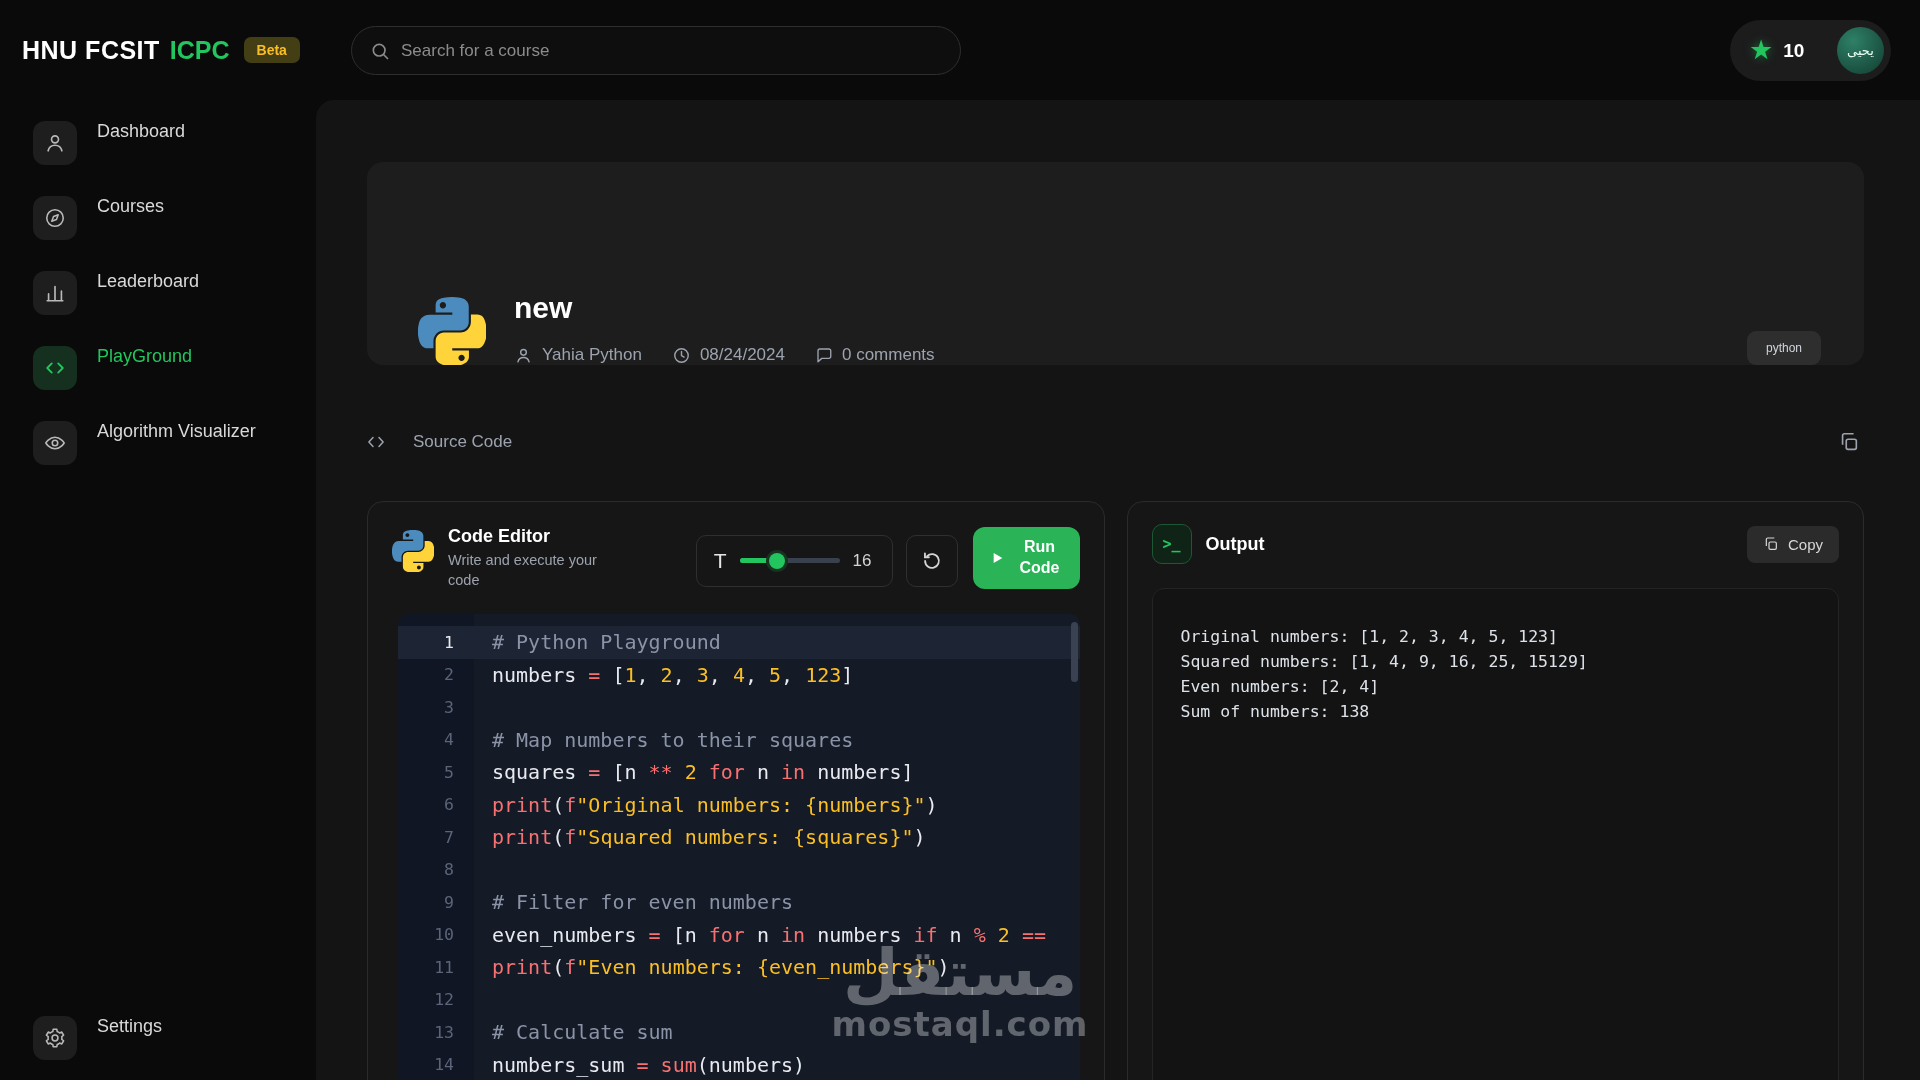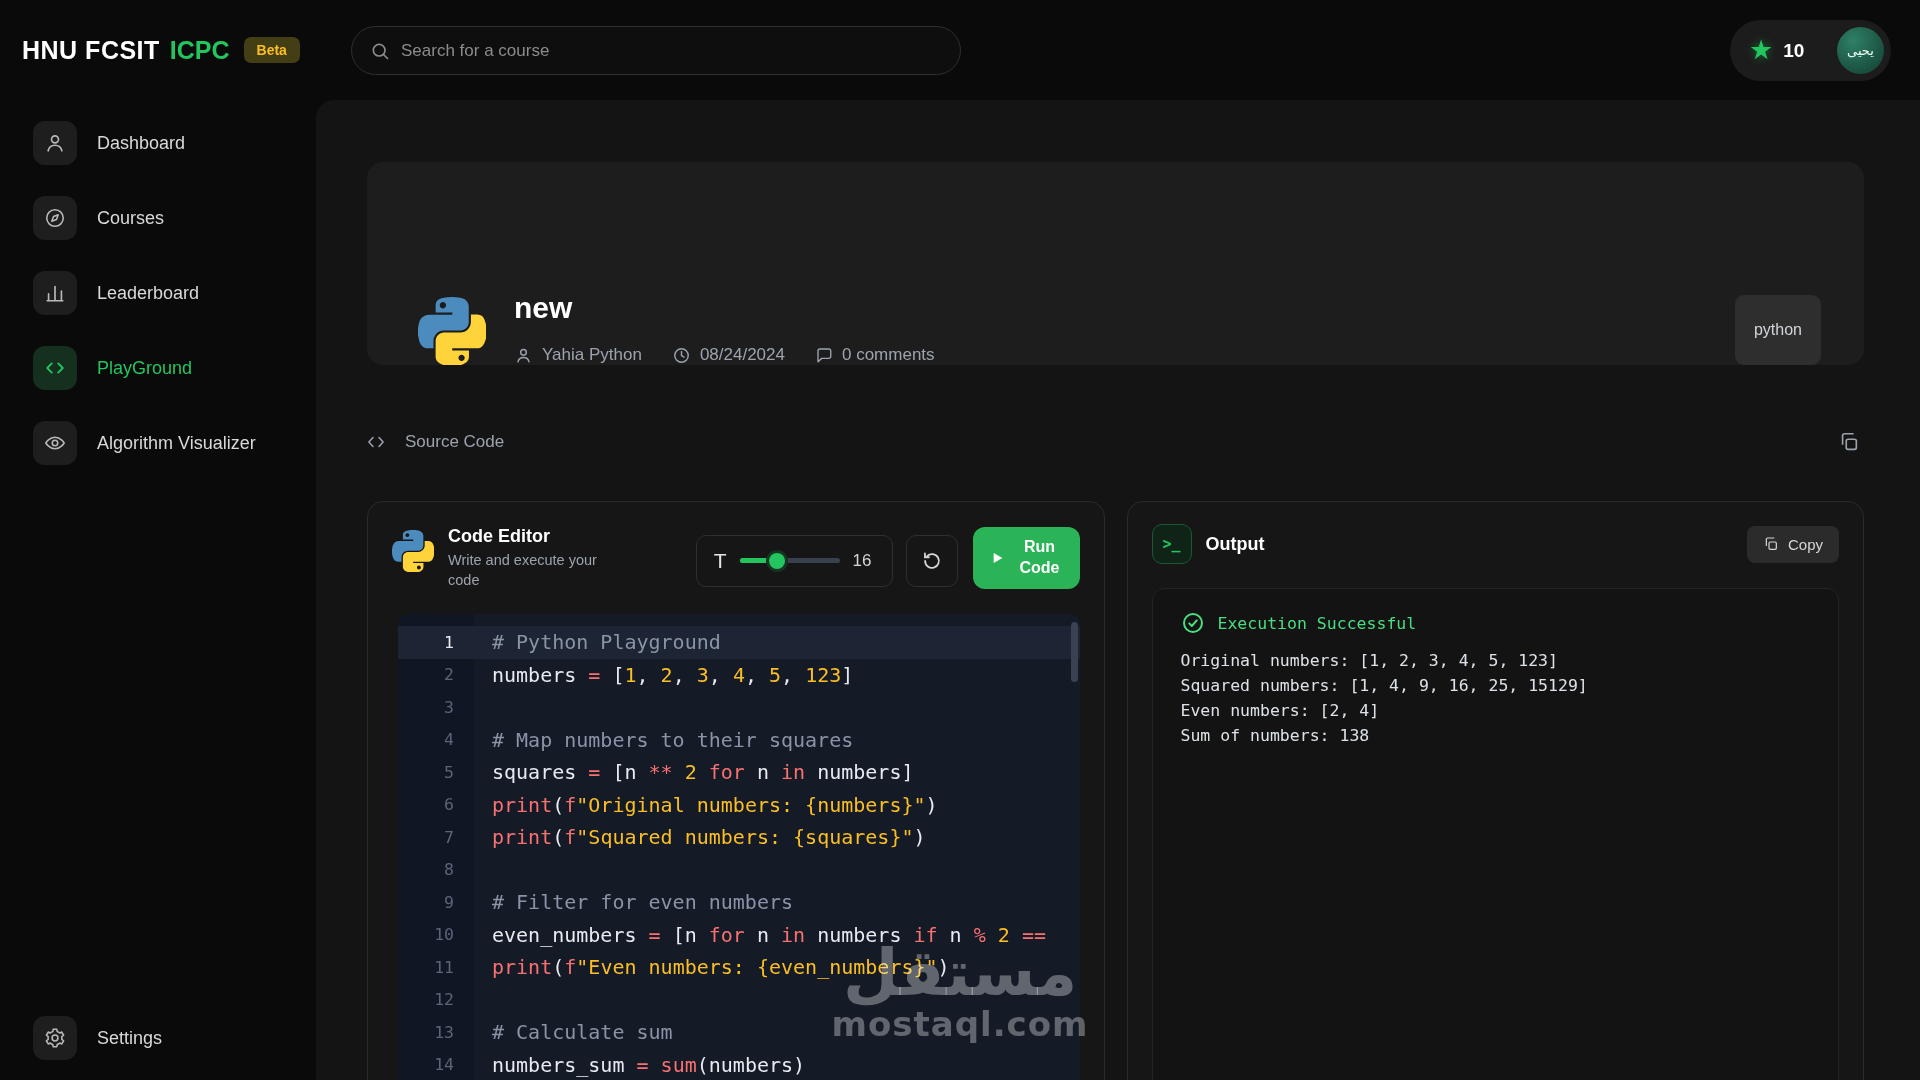--- a/index.html
+++ b/index.html
@@ -19,40 +19,40 @@
   .user-pill{position:absolute;right:29px;top:20px;height:61px;min-width:161px;background:#1c1c1c;border-radius:31px;
     display:flex;align-items:center;gap:10px;padding:0 7px 0 19px;cursor:pointer}
   .star{color:#22c55e;font-size:27px;line-height:1;text-shadow:0 0 10px rgba(34,197,94,.5)}
   .points{font-size:19px;font-weight:bold;color:#fff}
   .avatar{width:47px;height:47px;border-radius:50%;margin-left:auto;flex:none;
     background:radial-gradient(circle at 35% 30%,#2e8066,#123c30);display:flex;align-items:center;justify-content:center;
     font-size:13px;color:#eafff4;font-family:"DejaVu Sans",sans-serif}
 
   
   .sidebar{position:absolute;top:100px;left:0;width:316px;height:980px;padding-top:21px}
-  .side-item{display:flex;align-items:center;gap:20px;padding-left:33px;height:44px;margin-bottom:31px;cursor:pointer;color:#d9d9d9}
+  .side-item{display:flex;gap:20px;padding-left:33px;height:44px;margin-bottom:31px;cursor:pointer;color:#d9d9d9}
   .side-item .ibox{width:44px;height:44px;border-radius:12px;background:#1e1e1e;display:flex;align-items:center;justify-content:center;color:#b9b9b9;flex:none}
   .side-item .lbl{font-size:18px}
   .side-item.active{color:#22c55e}
   .side-item.active .ibox{background:#15301f;color:#22c55e}
   .side-item.settings{position:absolute;bottom:20px;left:0;margin-bottom:0;width:100%}
 
   
   .main{position:absolute;top:100px;left:316px;width:1604px;height:980px;background:#141414;border-top-left-radius:18px;overflow:hidden}
 
   .post-card{position:absolute;left:51px;top:62px;width:1497px;height:203px;background:#1d1d1d;border-radius:16px;
     padding:48px 43px 0 51px;display:flex;gap:28px;align-items:flex-end}
   .py-logo-lg{width:68px;height:68px;flex:none}
   .post-title{font-size:30px;font-weight:bold;color:#fff;margin-top:-4px}
   .post-meta{display:flex;align-items:center;gap:30px;margin-top:20px;color:#9ca3af;font-size:17px}
   .meta-item{display:flex;align-items:center;gap:9px}
-  .tag{margin-left:auto;background:#2e2e2e;color:#d1d5db;font-size:16px;padding:26px 19px;border-radius:9px;margin-top:18px;cursor:pointer}
+  .tag{margin-left:auto;background:#2e2e2e;color:#d1d5db;font-size:12px;padding:10px 19px;border-radius:9px;margin-top:18px;cursor:pointer}
 
   .source-section{position:absolute;left:51px;top:318px;width:1497px}
-  .source-head{display:flex;align-items:center;gap:20px;color:#9ca3af;font-size:17px;height:48px}
+  .source-head{display:flex;align-items:center;gap:28px;color:#9ca3af;font-size:17px;height:48px}
   .source-head .copy-ic{margin-left:auto;color:#9ca3af;cursor:pointer;margin-right:4px}
   .panels{display:flex;gap:22px;margin-top:35px}
   .panel{flex:1;border:1px solid #2b2b2b;border-radius:16px;background:#161616;height:700px;overflow:hidden;position:relative}
 
   
   .ed-head{display:flex;align-items:center;padding:24px 24px 0 24px}
   .ed-title-group{display:flex;gap:14px;align-items:flex-start;margin-right:auto}
   .py-logo-sm{width:42px;height:42px;margin-top:4px}
   .ed-title{font-size:18px;font-weight:bold;color:#fff}
   .ed-sub{font-size:14.5px;color:#9ca3af;width:172px;line-height:1.35;margin-top:4px}
@@ -349,29 +349,20 @@
             <span>
                 <svg width="16" height="16" viewBox="0 0 24 24" fill="none" stroke="currentColor" stroke-width="1.8" stroke-linejoin="round">
                   <rect x="9" y="9" width="11" height="11" rx="2"></rect>
                   <path d="M5 15V5a2 2 0 0 1 2-2h10"></path>
                 </svg>
               </span>
             <span>Copy</span>
           </button>
         </div>
         <div class="out-box">
-          <div class="status-row">
-            <span>
-                <svg width="24" height="24" viewBox="0 0 24 24" fill="none" stroke="#4ade80" stroke-width="2" stroke-linecap="round" stroke-linejoin="round">
-                  <circle cx="12" cy="12" r="9"></circle>
-                  <path d="M8.2 12.4l2.6 2.6 5-5.6"></path>
-                </svg>
-              </span>
-            <span>Execution Successful</span>
-          </div>
           <div class="out-lines">
               <div>Original numbers: [1, 2, 3, 4, 5, 123]</div>
               <div>Squared numbers: [1, 4, 9, 16, 25, 15129]</div>
               <div>Even numbers: [2, 4]</div>
               <div>Sum of numbers: 138</div>
             </div>
         </div>
       </div>
 
     </div>

